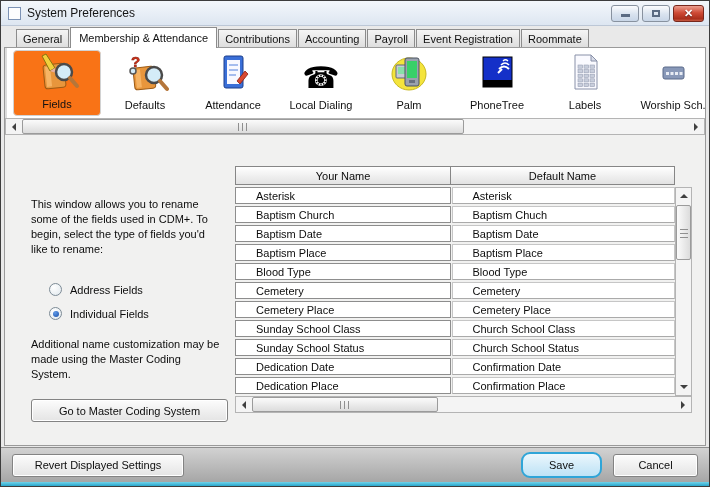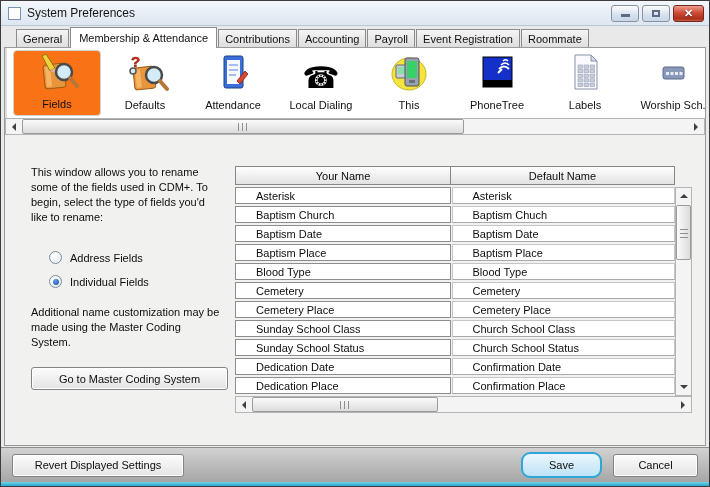--- a/index.html
+++ b/index.html
@@ -84,21 +84,21 @@
     position:absolute; top:0; height:15px; border:1px solid #9b9b9b; border-radius:2px;
     background:linear-gradient(#fbfbfb,#dcdcdc);
     display:flex; align-items:center; justify-content:center;
   }
   .grip-h { width:10px; height:8px; background:repeating-linear-gradient(90deg,#8f8f8f 0 1px,transparent 1px 4px); }
   .grip-v { height:10px; width:8px; background:repeating-linear-gradient(0deg,#8f8f8f 0 1px,transparent 1px 4px); }
   .toolbar-scroll { margin:0; }
   .toolbar-scroll .sb-thumb { left:16px; width:442px; }
   
   .content { display:flex; height:calc(100% - 89px); }
-  .left-panel { width:230px; padding:30px 14px 0 26px; }
+  .left-panel { width:230px; padding:30px 14px 0 26px;margin-top:32px; }
   .intro, .note { font-size:11px; line-height:15px; color:#0d0d0d; }
   .radios { margin:26px 0 0 18px; }
   .radio-row { display:flex; align-items:center; gap:8px; margin-bottom:11px; font-size:11px; color:#0d0d0d; }
   .radio-circle {
     width:13px; height:13px; border-radius:50%; flex:0 0 13px;
     border:1px solid #7d8b96; background:radial-gradient(circle at 35% 30%, #ffffff, #dfe7ec);
     display:flex; align-items:center; justify-content:center;
   }
   .radio-dot { width:6px; height:6px; border-radius:50%; background:radial-gradient(circle at 35% 30%, #5f9ae8, #1b50a8); }
   .note { margin-top:17px; }
@@ -244,21 +244,21 @@
           <span class="tool-icon">
             <svg width="48" height="42" viewBox="0 0 48 42">
               <ellipse cx="24" cy="21" rx="17" ry="16" fill="#f4e43c" stroke="#c8b820"></ellipse>
               <rect x="11" y="12" width="15" height="13" rx="1" fill="#c8ccd4" stroke="#606878"></rect>
               <rect x="13" y="14" width="9" height="7" fill="#88e0a8"></rect>
               <rect x="20" y="5" width="14" height="28" rx="2" fill="#9aa2ae" stroke="#4a5260"></rect>
               <rect x="22" y="8" width="10" height="17" fill="#38d068"></rect>
               <rect x="24" y="27" width="6" height="3" fill="#687080"></rect>
             </svg>
           </span>
-          <span class="tool-label">This</span>
+          <span class="tool-label">Palm</span>
         </div>
         <div class="tool-item">
           <span class="tool-icon">
             <svg width="48" height="42" viewBox="0 0 48 42">
               <rect x="10" y="4" width="29" height="30" fill="#1430c8" stroke="#000"></rect>
               <rect x="10" y="27" width="29" height="7" fill="#000"></rect>
               <path d="M26 16 q5 -5 10 0" fill="none" stroke="#fff" stroke-width="2"></path>
               <path d="M28 12 q4 -4 8 0" fill="none" stroke="#fff" stroke-width="1.6"></path>
               <path d="M30 8 q2.5 -2.5 5 0" fill="none" stroke="#fff" stroke-width="1.3"></path>
               <line x1="25" y1="20" x2="29" y2="16" stroke="#fff" stroke-width="2"></line>

